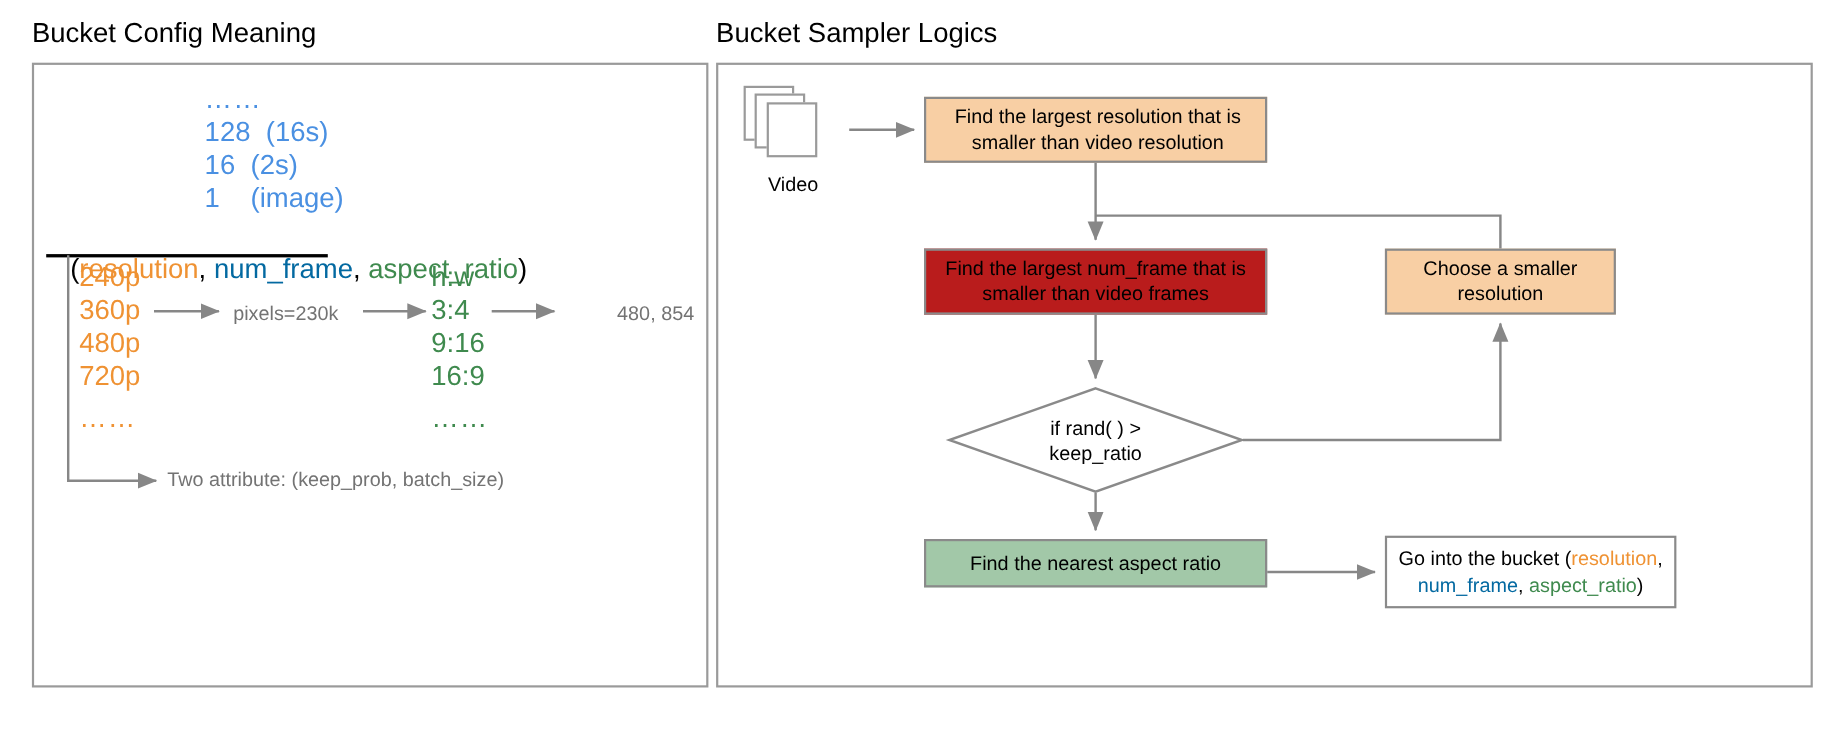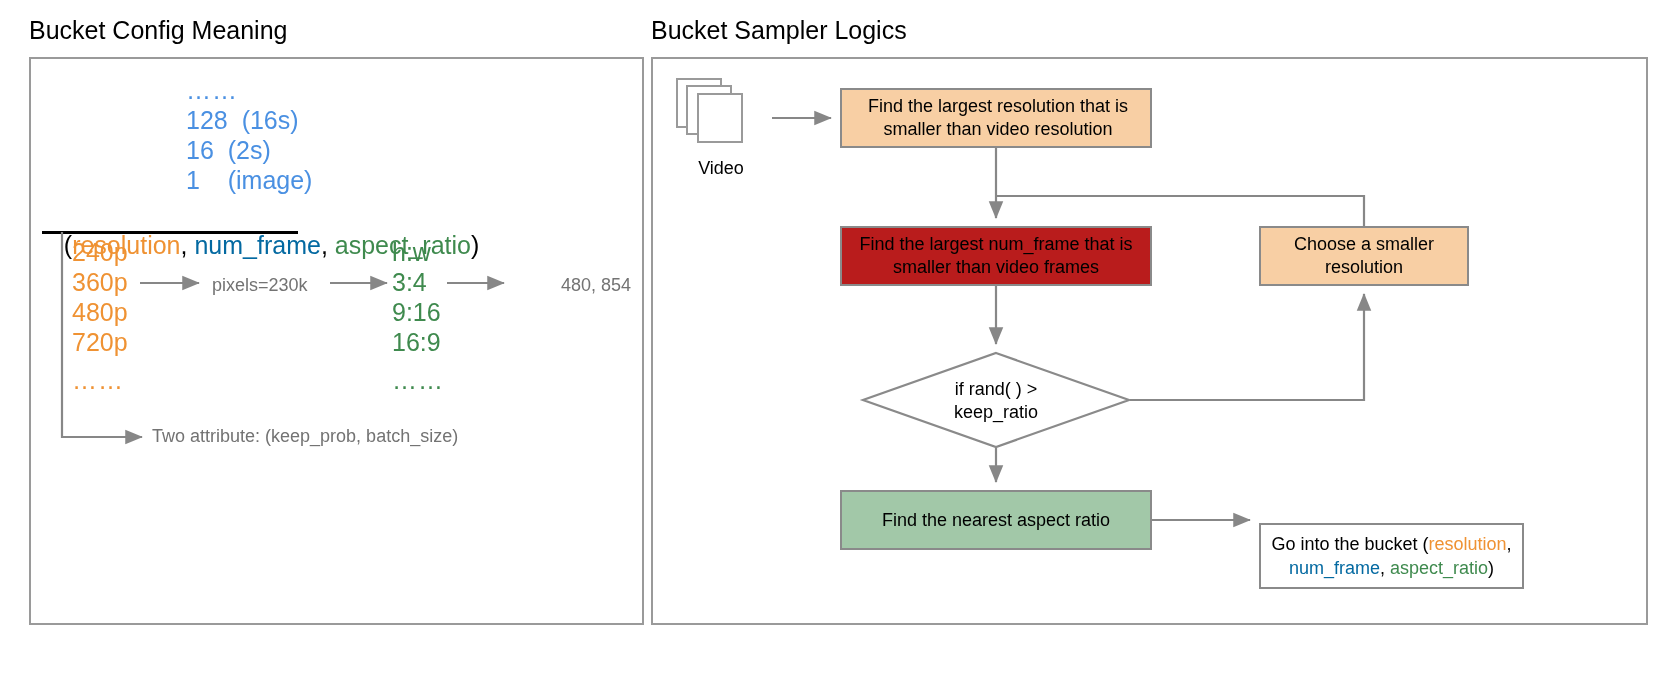--- a/index.html
+++ b/index.html
@@ -85,21 +85,21 @@
     align-items: center;
     justify-content: center;
     text-align: center;
     font-size: 18px;
     line-height: 23px;
     padding: 2px 8px;
   }
   .box-orange { background: #f8cfa4; }
   .box-blue   { background: #b91c1c; }
   .box-green  { background: #a2c8a8; }
-  .box-white  { background: #ffffff; margin-top: 36px; }
+  .box-white  { background: #ffffff; }
 
   
   .diamond-wrap { pointer-events: none; }
   .diamond-label {
     position: absolute;
     left: 0; right: 0;
     text-align: center;
     font-size: 18px;
     line-height: 23px;
     white-space: pre;
@@ -197,21 +197,21 @@
   <div class="abs flow-box box-orange" style="left:1259px; top:226px; width:210px; height:60px;">Choose a smaller resolution</div>
 
   <div class="abs diamond-wrap" style="left:862px; top:352px; width:268px; height:96px;">
     <svg style="position:absolute; left:0; top:0; width:268px; height:96px;" viewBox="0 0 268 96">
       <polygon points="134,1 267,48 134,95 1,48" fill="#ffffff" stroke="#8a8a8a" stroke-width="2.2"></polygon>
     </svg>
     <div class="diamond-label" style="top:26px;">if rand( ) &gt;</div>
     <div class="diamond-label" style="top:49px;">keep_ratio</div>
   </div>
 
-  <div class="abs flow-box box-green" style="left:840px; top:490px; width:312px; height:60px;">Find the nearest aspect ratio</div>
+  <div class="abs flow-box box-green" style="left:840px; top:490px; width:312px; height:44px;">Find the nearest aspect ratio</div>
 
   <div class="abs flow-box box-white" style="left:1259px; top:487px; width:265px; height:66px;">
     <div style="text-align:center; white-space:normal; line-height:24px;"><span class="txt-black">Go into the bucket  (</span><span class="mono-res">resolution</span><span class="txt-black">,</span><br><span class="mono-frame">num_frame</span><span class="txt-black">, </span><span class="mono-ratio">aspect_ratio</span><span class="txt-black">)</span></div>
   </div>
 
   <svg class="abs" style="left:0px; top:0px; width:1656px; height:676px;" viewBox="0 0 1656 676">
     <defs>
       <marker id="arrR" markerWidth="9" markerHeight="9" refX="7.6" refY="3.6" orient="auto" markerUnits="strokeWidth">
         <path d="M0,0.3 L8,3.6 L0,6.9 z" fill="#878787"></path>
       </marker>

